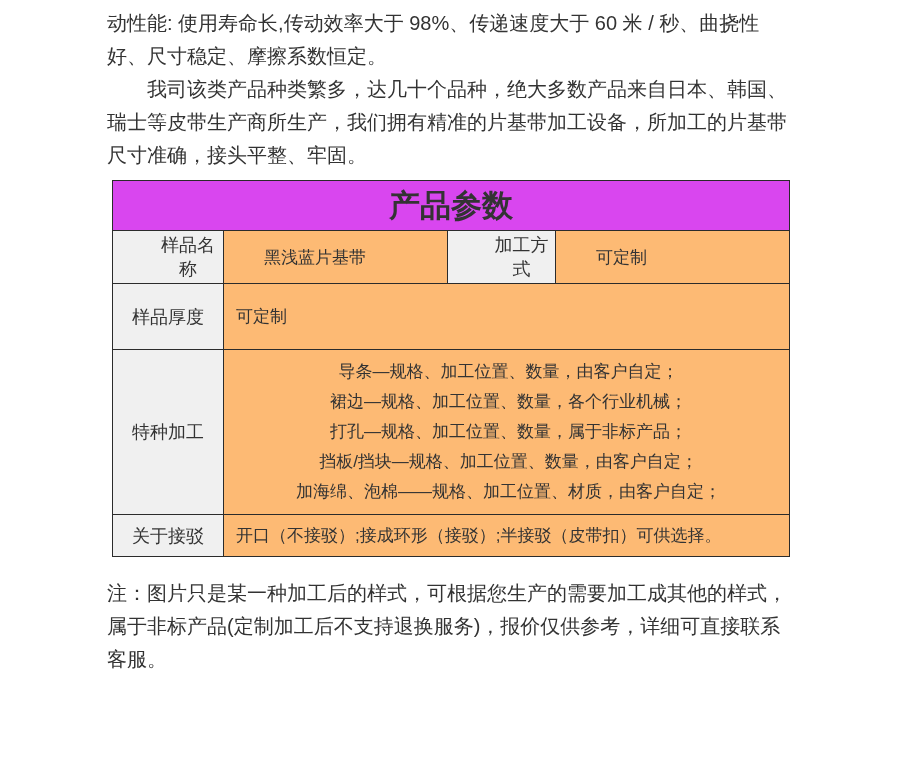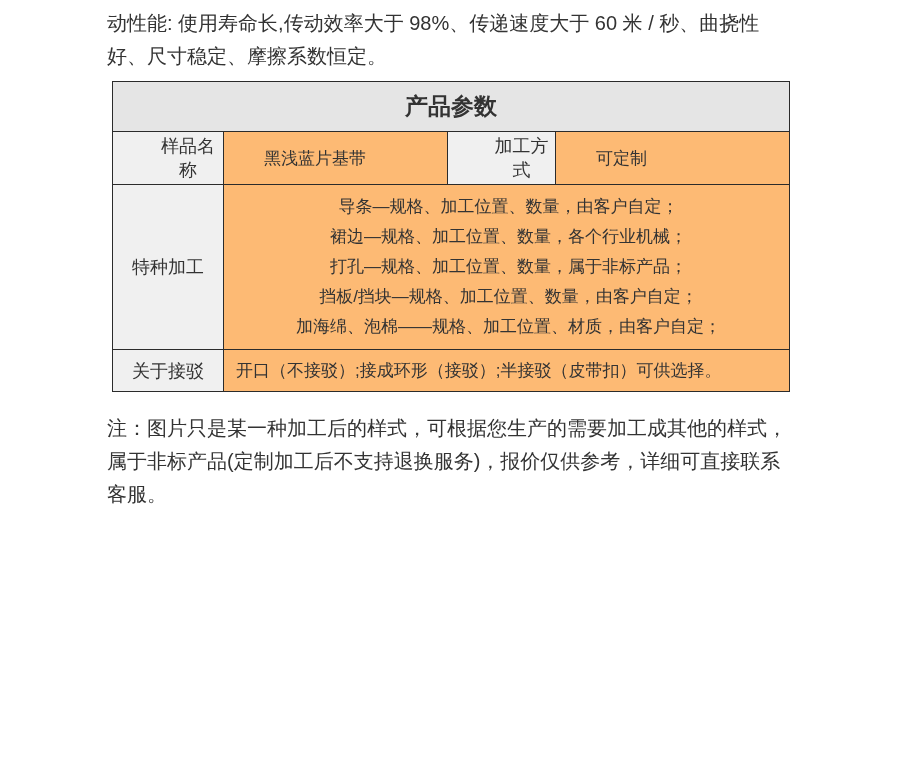--- a/index.html
+++ b/index.html
@@ -27,25 +27,25 @@
     width: 677px;
     border-collapse: collapse;
     table-layout: fixed;
   }
   table.params th, table.params td {
     border: 1px solid #2b2b2b;
     vertical-align: middle;
   }
   .title-row th {
     height: 50px;
-    font-size: 23px;
+    font-size: 31px;
     font-weight: bold;
     text-align: center;
     color: #333333;
-    background: #e5e5e5;
+    background: #d946ef;
   }
   td.label {
     background: #f0f0f0;
     text-align: center;
     font-size: 18px;
     color: #333333;
   }
   td.value {
     background: #fdba74;
     text-align: left;
@@ -69,38 +69,43 @@
     line-height: 33px;
   }
 </style>
 </head>
 <body>
 
 <div class="page">
 
   <div class="intro">
     <p>动性能: 使用寿命长,传动效率大于 98%、传递速度大于 60 米 / 秒、曲挠性好、尺寸稳定、摩擦系数恒定。</p>
+    <p class="indent">我司该类产品种类繁多，达几十个品种，绝大多数产品来自日本、韩国、瑞士等皮带生产商所生产，我们拥有精准的片基带加工设备，所加工的片基带尺寸准确，接头平整、牢固。</p>
   </div>
 
   <table class="params">
     <colgroup>
       <col style="width:111px">
       <col style="width:224px">
       <col style="width:108px">
       <col style="width:234px">
     </colgroup>
     <tbody>
       <tr class="title-row">
         <th colspan="4">产品参数</th>
       </tr>
       <tr class="r1">
         <td class="label">样品名称</td>
         <td class="value">黑浅蓝片基带</td>
         <td class="label">加工方式</td>
         <td class="value">可定制</td>
+      </tr>
+      <tr class="r3">
+        <td class="label">样品厚度</td>
+        <td class="value" colspan="3">可定制</td>
       </tr>
       <tr class="r5">
         <td class="label">特种加工</td>
         <td class="value multiline" colspan="3">
           <div class="line">导条—规格、加工位置、数量，由客户自定；</div>
           <div class="line">裙边—规格、加工位置、数量，各个行业机械；</div>
           <div class="line">打孔—规格、加工位置、数量，属于非标产品；</div>
           <div class="line">挡板/挡块—规格、加工位置、数量，由客户自定；</div>
           <div class="line">加海绵、泡棉——规格、加工位置、材质，由客户自定；</div>
         </td>

